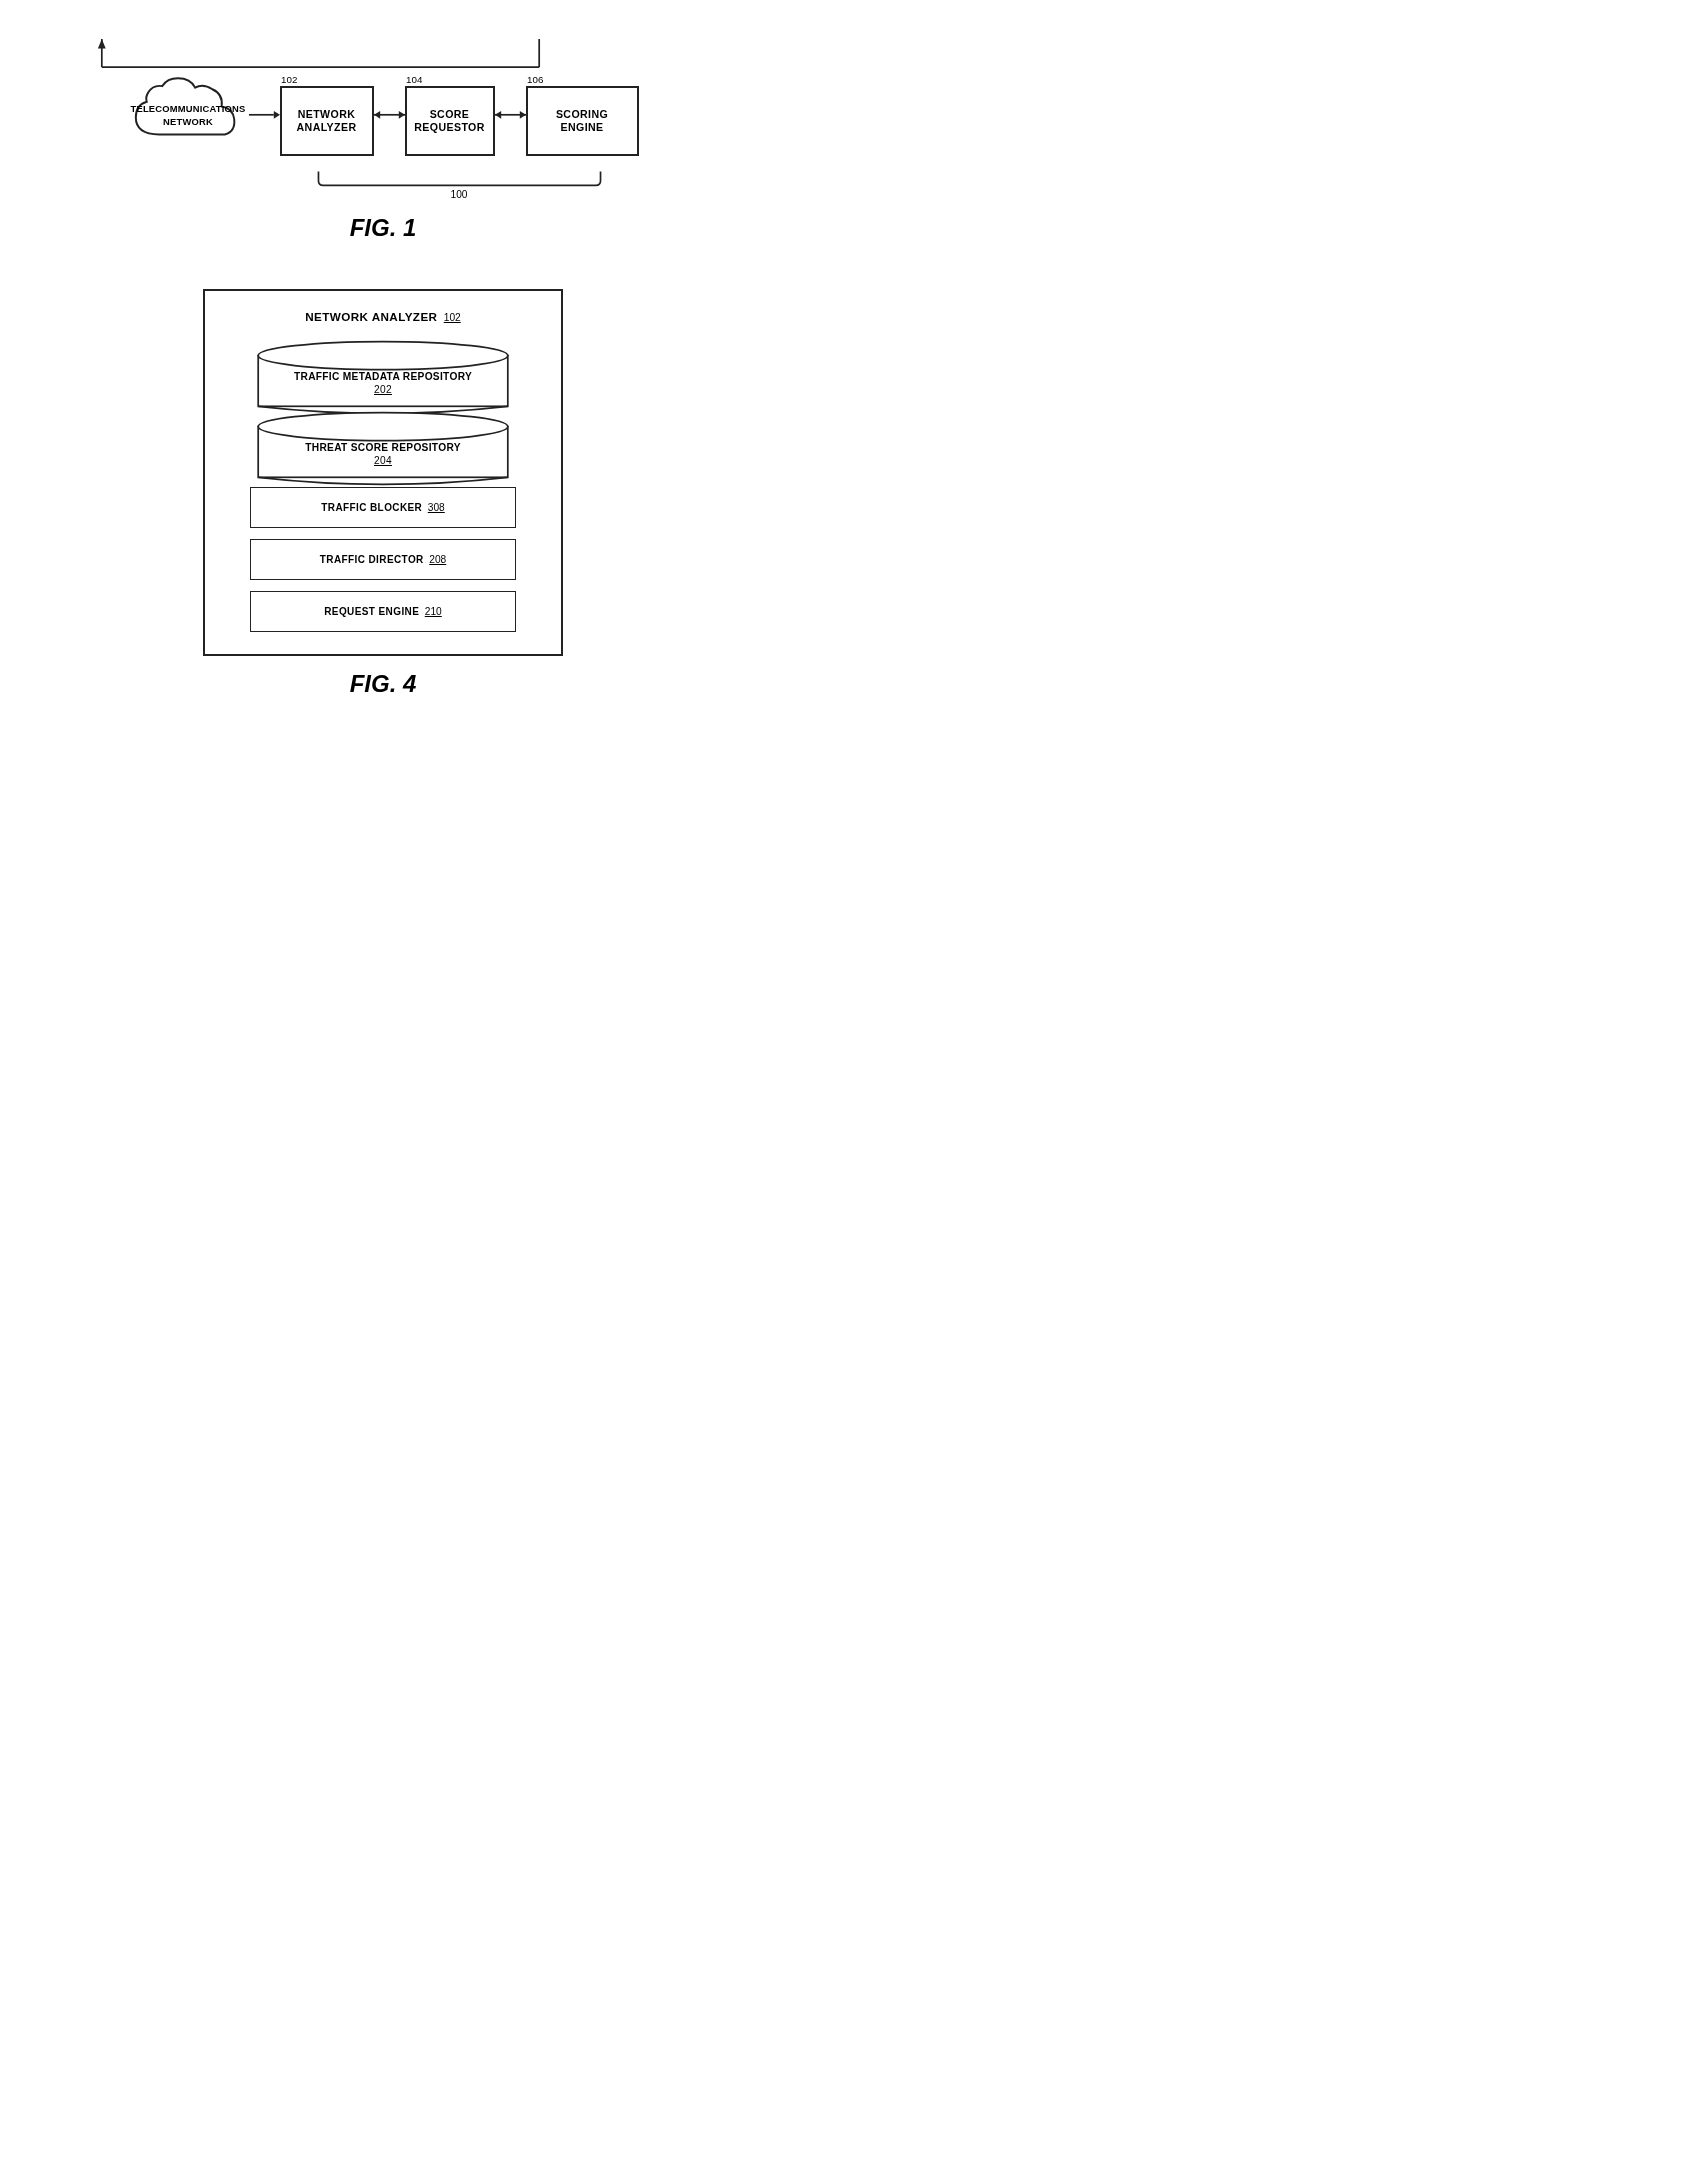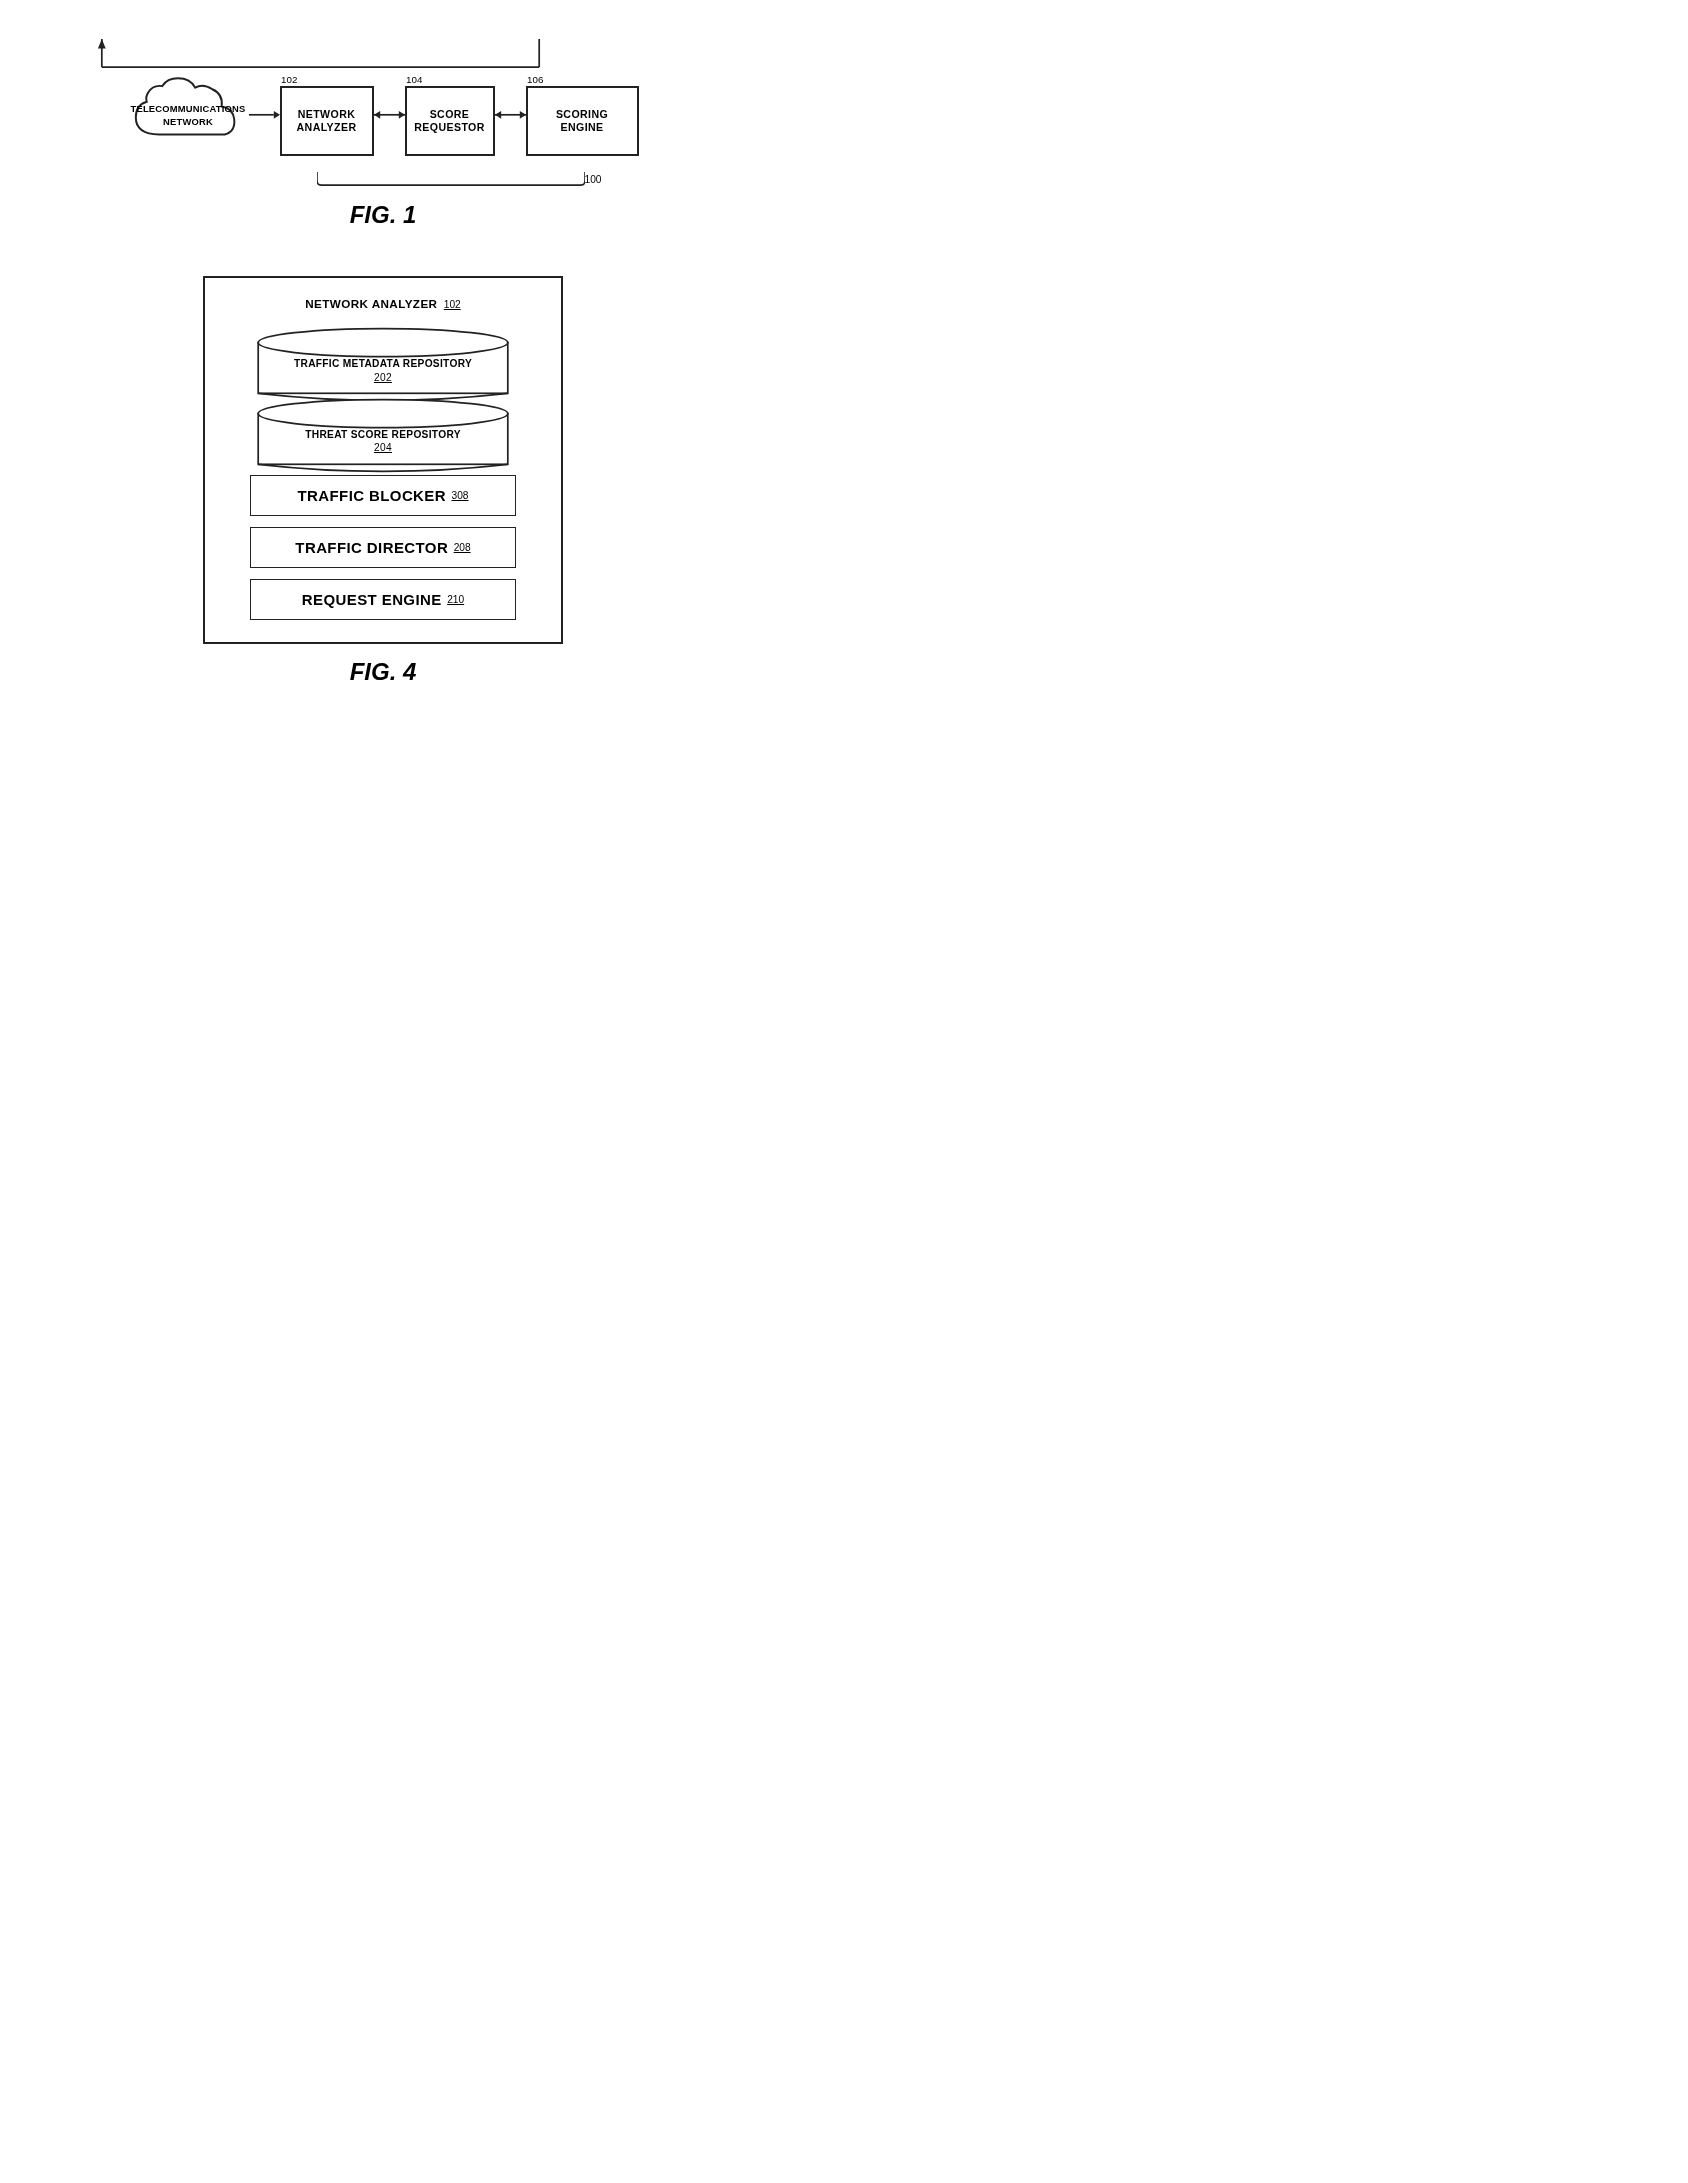--- a/index.html
+++ b/index.html
@@ -95,21 +95,21 @@
     .box-num {
       font-size: 9.8px;
       font-weight: 400;
       margin-bottom: 1.6px;
       margin-left: 1.6px;
     }
 
     
     .brace-row {
       display: flex;
-      flex-direction: row;
+      flex-direction: column;
       align-items: center;
       margin-top: 4.7px;
       
       margin-left: 152px; 
       width: 285px;
     }
     .brace-svg {
       width: 285px;
       height: 17px;
     }
@@ -199,21 +199,21 @@
       border: 1.6px solid #222;
       background: #fff;
       width: 266px;
       height: 41px;
       display: flex;
       align-items: center;
       justify-content: center;
       margin-bottom: 11px;
     }
     .fig2-box-label {
-      font-size: 15px;
+      font-size: 10px;
       font-weight: 700;
       text-transform: uppercase;
       letter-spacing: 0.4px;
     }
     .fig2-box-num {
       font-size: 10.2px;
       font-weight: 400;
       text-decoration: underline;
       margin-left: 5.5px;
     }

